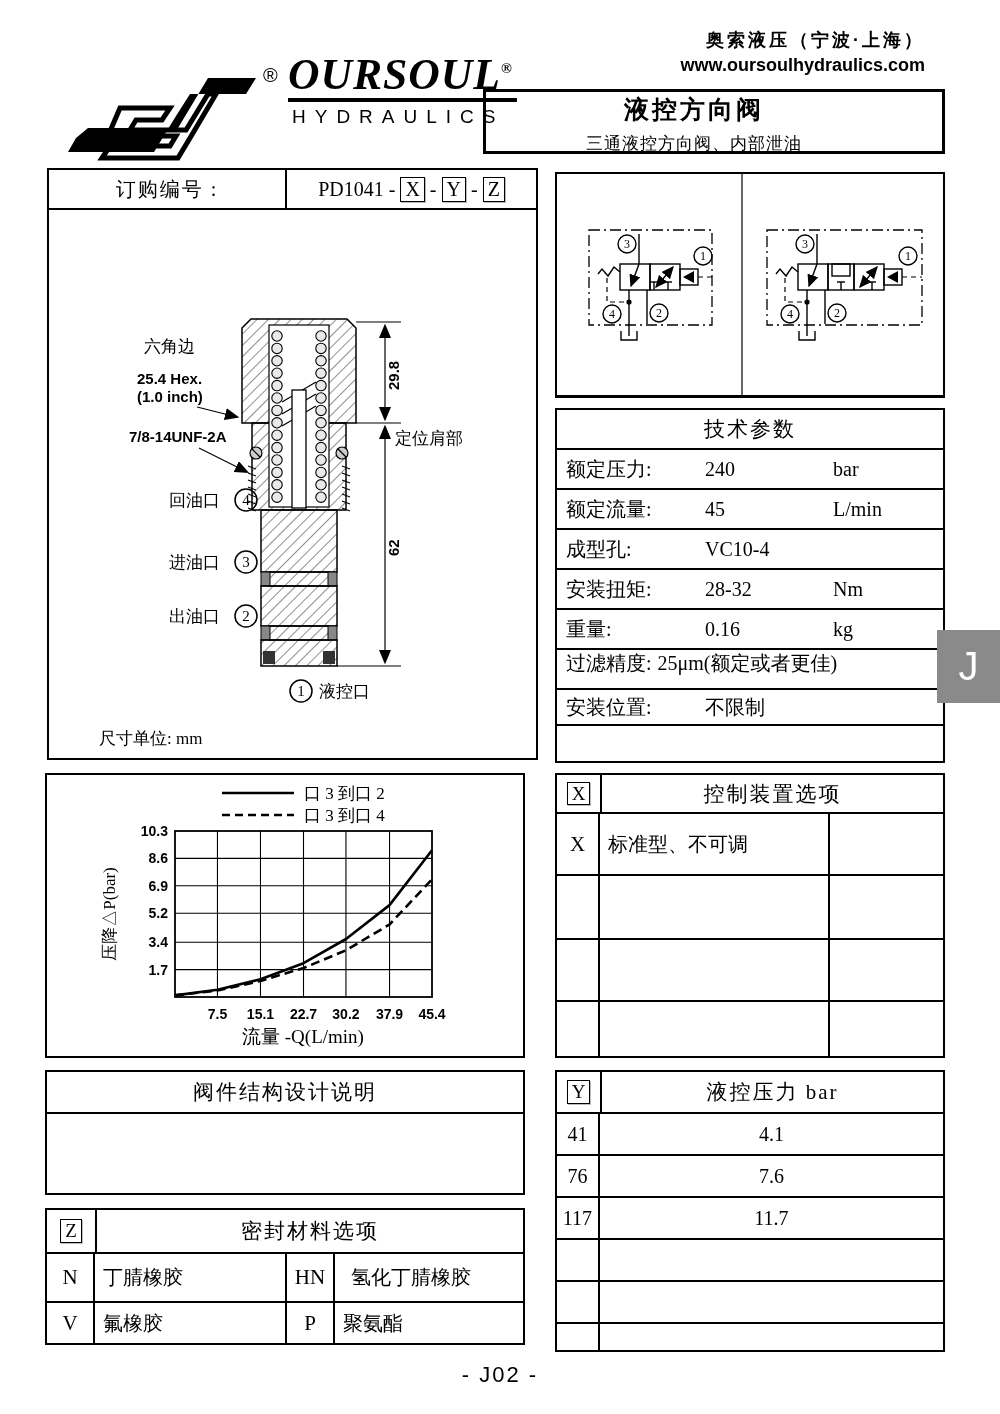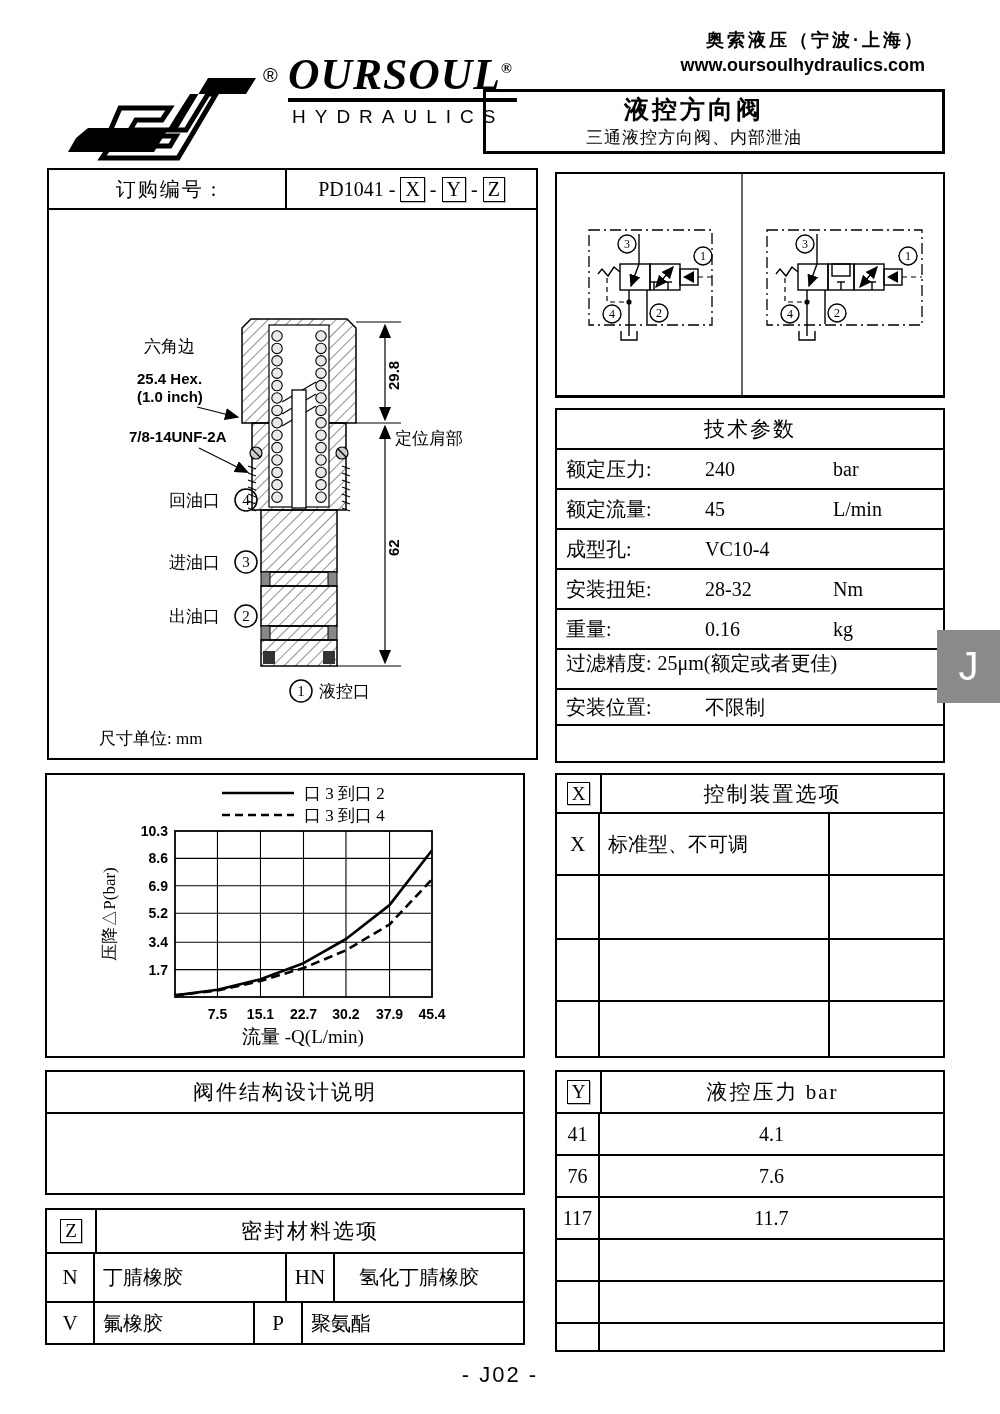--- a/index.html
+++ b/index.html
@@ -16,21 +16,21 @@
   .logo-mark{top:60px;left:58px;}
   .logo-text{top:53px;left:288px;width:300px;}
   .brand{font-size:45px;font-weight:bold;font-style:italic;letter-spacing:1px;
          border-bottom:4px solid #000;display:inline-block;line-height:0.95;padding:0 4px 2px 0;transform:scaleX(.97);transform-origin:left;}
   .reg{font-size:15px;vertical-align:super;font-style:normal;font-weight:bold;}
   .brand-sub{font-family:"Liberation Sans",sans-serif;font-size:19px;letter-spacing:9px;margin-top:4px;padding-left:4px;}
 
   
   .title-box{left:483px;top:89px;width:462px;height:65px;border:3px solid #000;box-sizing:border-box;text-align:center;padding-right:40px;}
   .title-main{font-size:25px;font-weight:bold;letter-spacing:3px;margin-top:1px;}
-  .title-sub{font-size:17px;margin-top:0;letter-spacing:1px;}
+  .title-sub{font-size:17px;margin-top:6px;letter-spacing:1px;}
 
   
   .order-box{left:47px;top:168px;width:491px;height:592px;border:2.5px solid #000;box-sizing:border-box;}
   .order-head{display:flex;height:38px;border-bottom:2px solid #000;}
   .order-label{width:238px;border-right:2px solid #000;display:flex;align-items:center;justify-content:center;
                font-size:20px;letter-spacing:2px;box-sizing:border-box;}
   .order-code{flex:1;display:flex;align-items:center;justify-content:center;font-size:20px;gap:5px;}
   .codebox{display:inline-block;border:1.5px solid #000;padding:0 4px;line-height:1.15;box-shadow:1px 1px 0 #bbb;}
 
   
@@ -474,25 +474,25 @@
     <div class="opt-head" style="height:42px">
       <div class="opt-codecell" style="width:48px">
           <span class="codebox" style="font-size:19px">Z</span>
         </div>
       <div class="opt-title">密封材料选项</div>
     </div>
     <div class="orow" style="height:47px">
       <div class="ocell cdiv center fs21" style="width:48px">N</div>
       <div class="ocell cdiv fs20" style="width:192px;padding-left:8px">丁腈橡胶</div>
       <div class="ocell cdiv center fs21" style="width:48px">HN</div>
-      <div class="ocell fs20" style="flex:1;padding-left:24px">氢化丁腈橡胶</div>
+      <div class="ocell fs20" style="flex:1;padding-left:16px">氢化丁腈橡胶</div>
     </div>
     <div class="orow">
       <div class="ocell cdiv center fs21" style="width:48px">V</div>
-      <div class="ocell cdiv fs20" style="width:160px;padding-left:8px">氟橡胶</div>
+      <div class="ocell cdiv fs20" style="width:192px;padding-left:8px">氟橡胶</div>
       <div class="ocell cdiv center fs21" style="width:48px">P</div>
       <div class="ocell fs20" style="flex:1;padding-left:8px">聚氨酯</div>
     </div>
   </div>
 
   <div class="abs footer">- J02 -</div>
 
   <div class="abs side-tab" id="side-tab" style="background: rgb(138, 138, 138);">J</div>
 
 </div>

